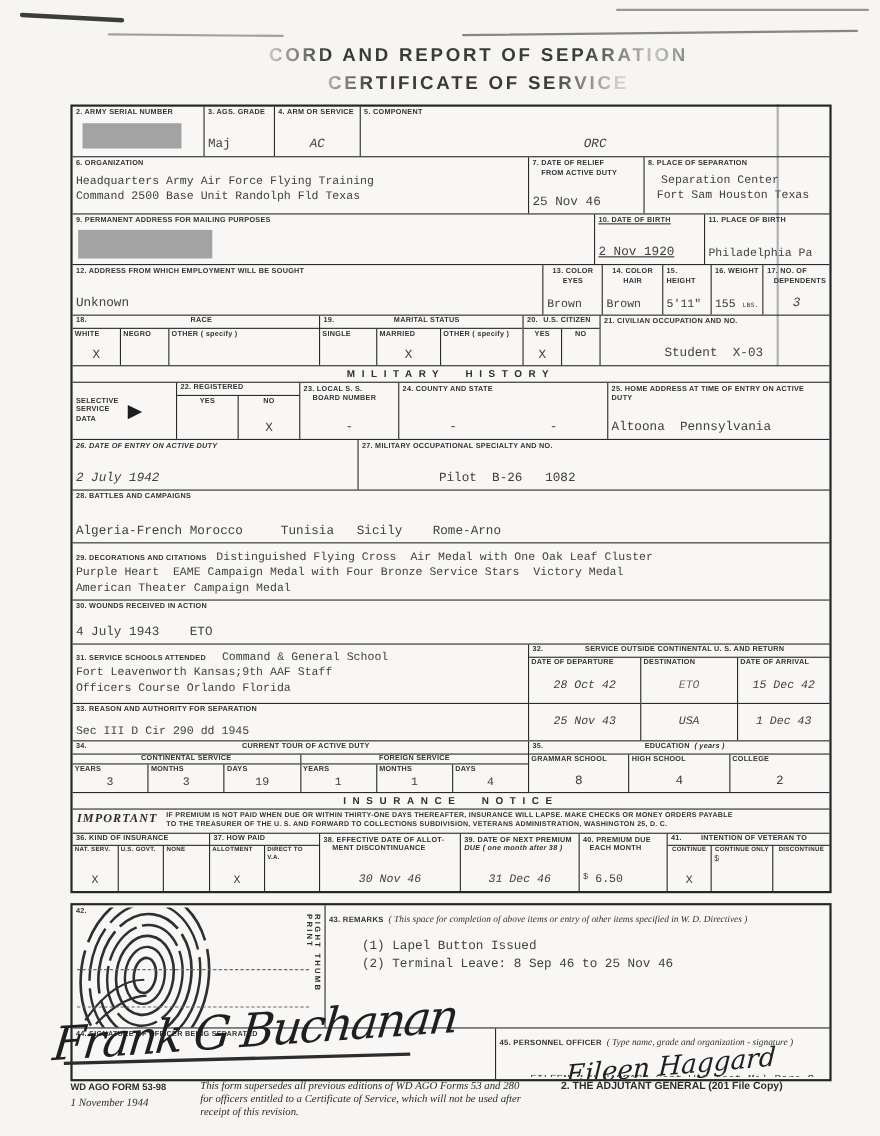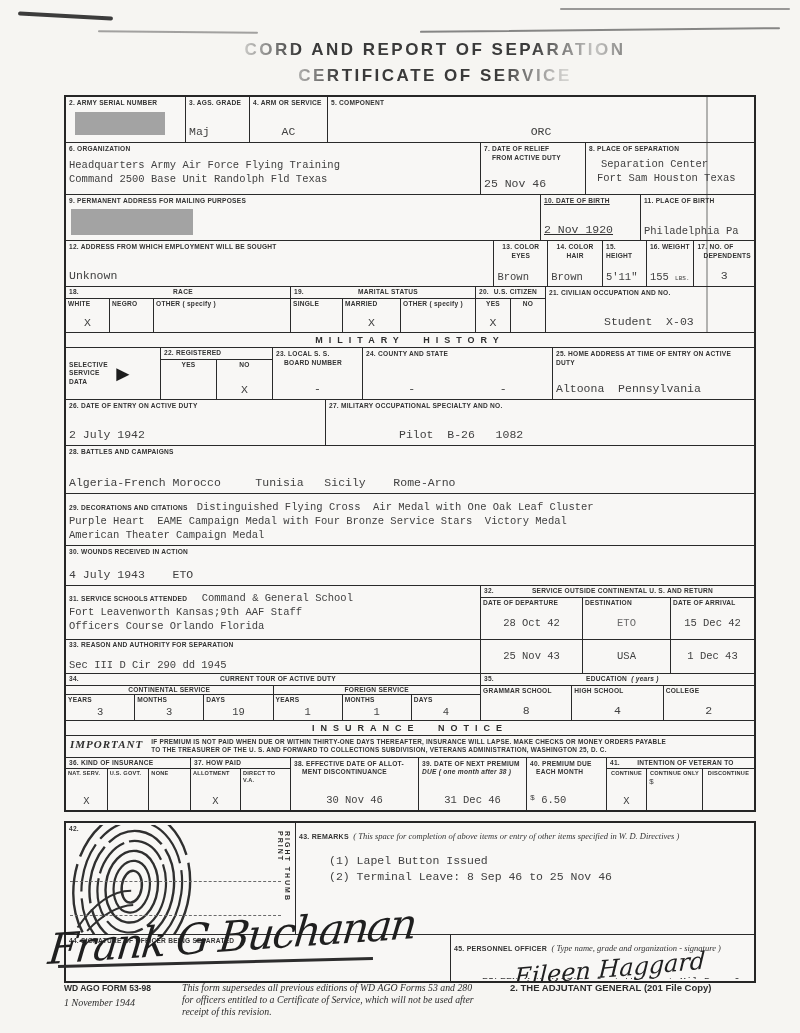--- a/index.html
+++ b/index.html
@@ -34,21 +34,21 @@
   .sheet.prints{top:821px;}
   .row{display:flex;border-bottom:1.4px solid var(--ln);box-sizing:border-box;}
   .row.last{border-bottom:none;}
   .c{border-right:1.4px solid var(--ln);box-sizing:border-box;position:relative;padding:2px 3px;display:flex;flex-direction:column;}
   .c.end{border-right:none;}
   .lb{font-size:6.6px;font-weight:bold;letter-spacing:.25px;color:#333;line-height:1.3;}
   .lb.ctr{text-align:center;}
   .tw{font-family:"Liberation Mono",monospace;font-size:11.5px;color:var(--ink);white-space:pre;line-height:1.35;}
   .tw.sm{font-size:10.5px;}
   .tw.bot{margin-top:auto;}
-  .tw.ctr{text-align:center;}
+  .tw.ctr{text-align:center;font-style:italic;}
   .redact{background:#a3a3a3;}
   
   .strip{display:flex;border-bottom:1px solid var(--ln);padding:1px 3px;}
   .subcols{display:flex;flex:1;}
   .sc{flex:1;border-right:1px solid var(--ln);display:flex;flex-direction:column;padding:1px 2px;box-sizing:border-box;}
   .sc.end{border-right:none;}
   .mark{margin-top:auto;text-align:center;}
   
   .secbar{border-bottom:1.4px solid var(--ln);text-align:center;font-weight:bold;font-size:9px;
     letter-spacing:6px;word-spacing:10px;color:#2f2f2f;padding:2px 0;}
@@ -268,21 +268,21 @@
       <span class="lb">24. COUNTY AND STATE</span>
       <div class="tw bot" style="display:flex;justify-content:space-around;"><span>-</span><span>-</span></div>
     </div>
     <div class="c end" style="flex:1;">
       <span class="lb">25. HOME ADDRESS AT TIME OF ENTRY ON ACTIVE DUTY</span>
       <div class="tw bot">Altoona  Pennsylvania</div>
     </div>
   </div>
 
   <div class="row" style="height:46px;">
-    <div class="c" style="width:260px;">
+    <div class="c" style="width:260px;font-style:italic;">
       <span class="lb">26. DATE OF ENTRY ON ACTIVE DUTY</span>
       <div class="tw bot">2 July 1942</div>
     </div>
     <div class="c end" style="flex:1;">
       <span class="lb">27. MILITARY OCCUPATIONAL SPECIALTY AND NO.</span>
       <div class="tw bot" style="margin-left:70px;">Pilot  B-26   1082</div>
     </div>
   </div>
 
   <div class="row" style="height:48px;">

